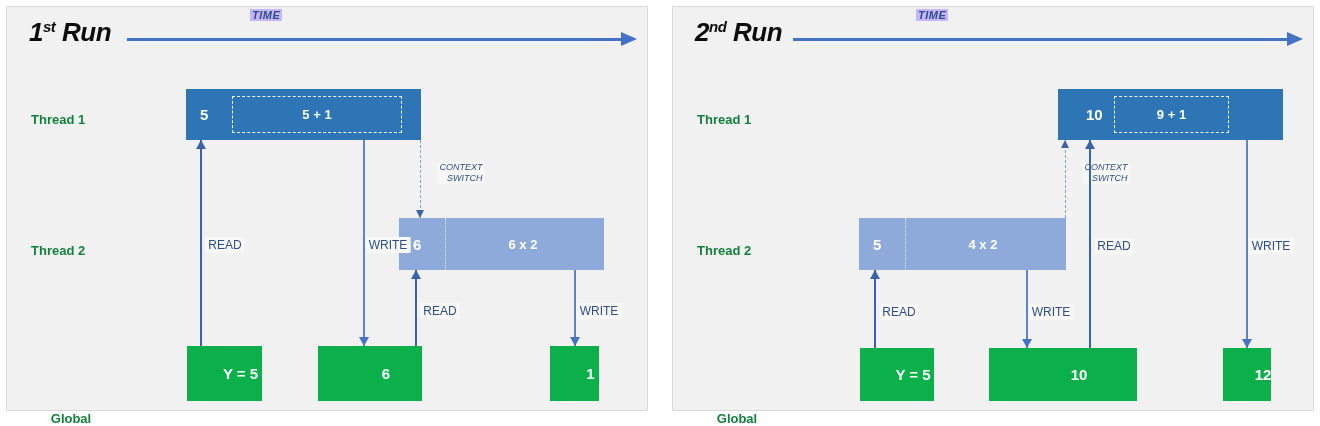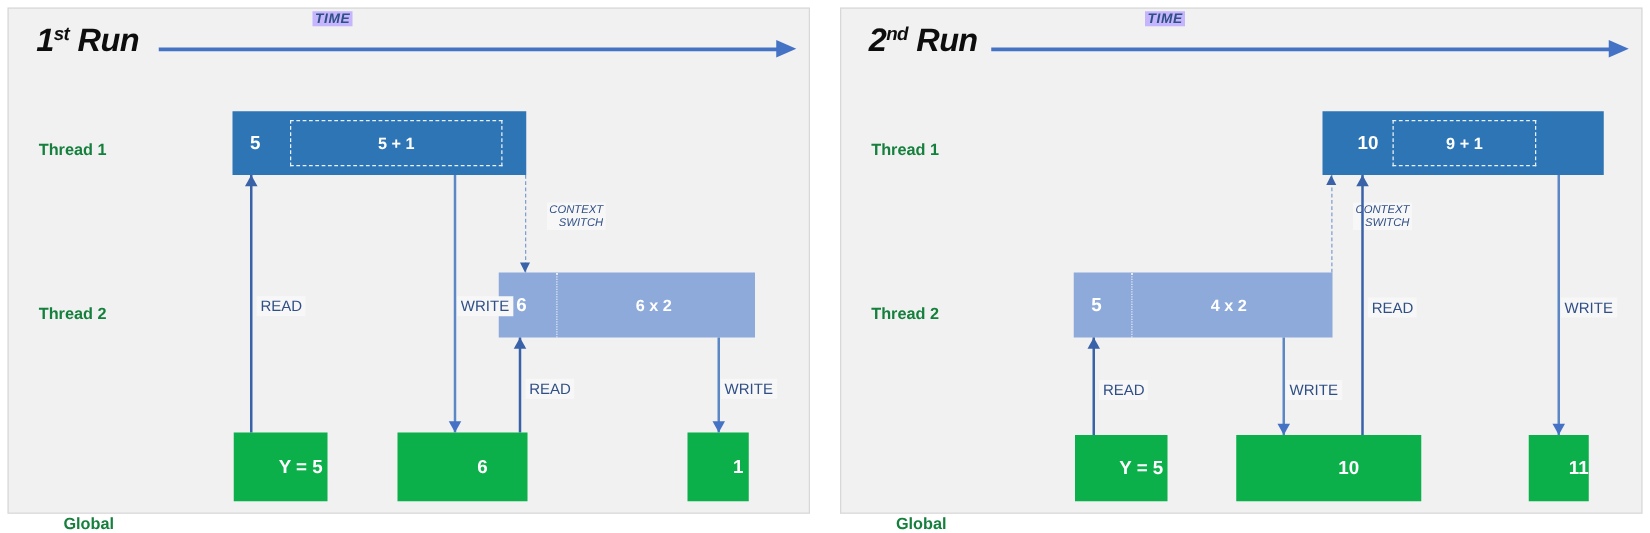--- a/index.html
+++ b/index.html
@@ -274,21 +274,21 @@
       <div class="expr" style="width:155px;">4 x 2</div>
     </div>
 
     <div class="gbox" style="left:187px; top:341px; width:74px; height:53px;">
       <span>Y = 5</span>
     </div>
     <div class="gbox" style="left:316px; top:341px; width:148px; height:53px;">
       <span>10</span>
     </div>
     <div class="gbox" style="left:550px; top:341px; width:48px; height:53px;">
-      <span>11</span>
+      <span>12</span>
     </div>
 
     <div class="conn up strong" style="left:201px; top:263px; height:78px;">
       <div class="line"></div>
       <div class="tip"></div>
     </div>
     <div class="conn-label" style="left:202px; top:297px;">READ</div>
 
     <div class="conn down" style="left:353px; top:263px; height:78px;">
       <div class="line"></div>

